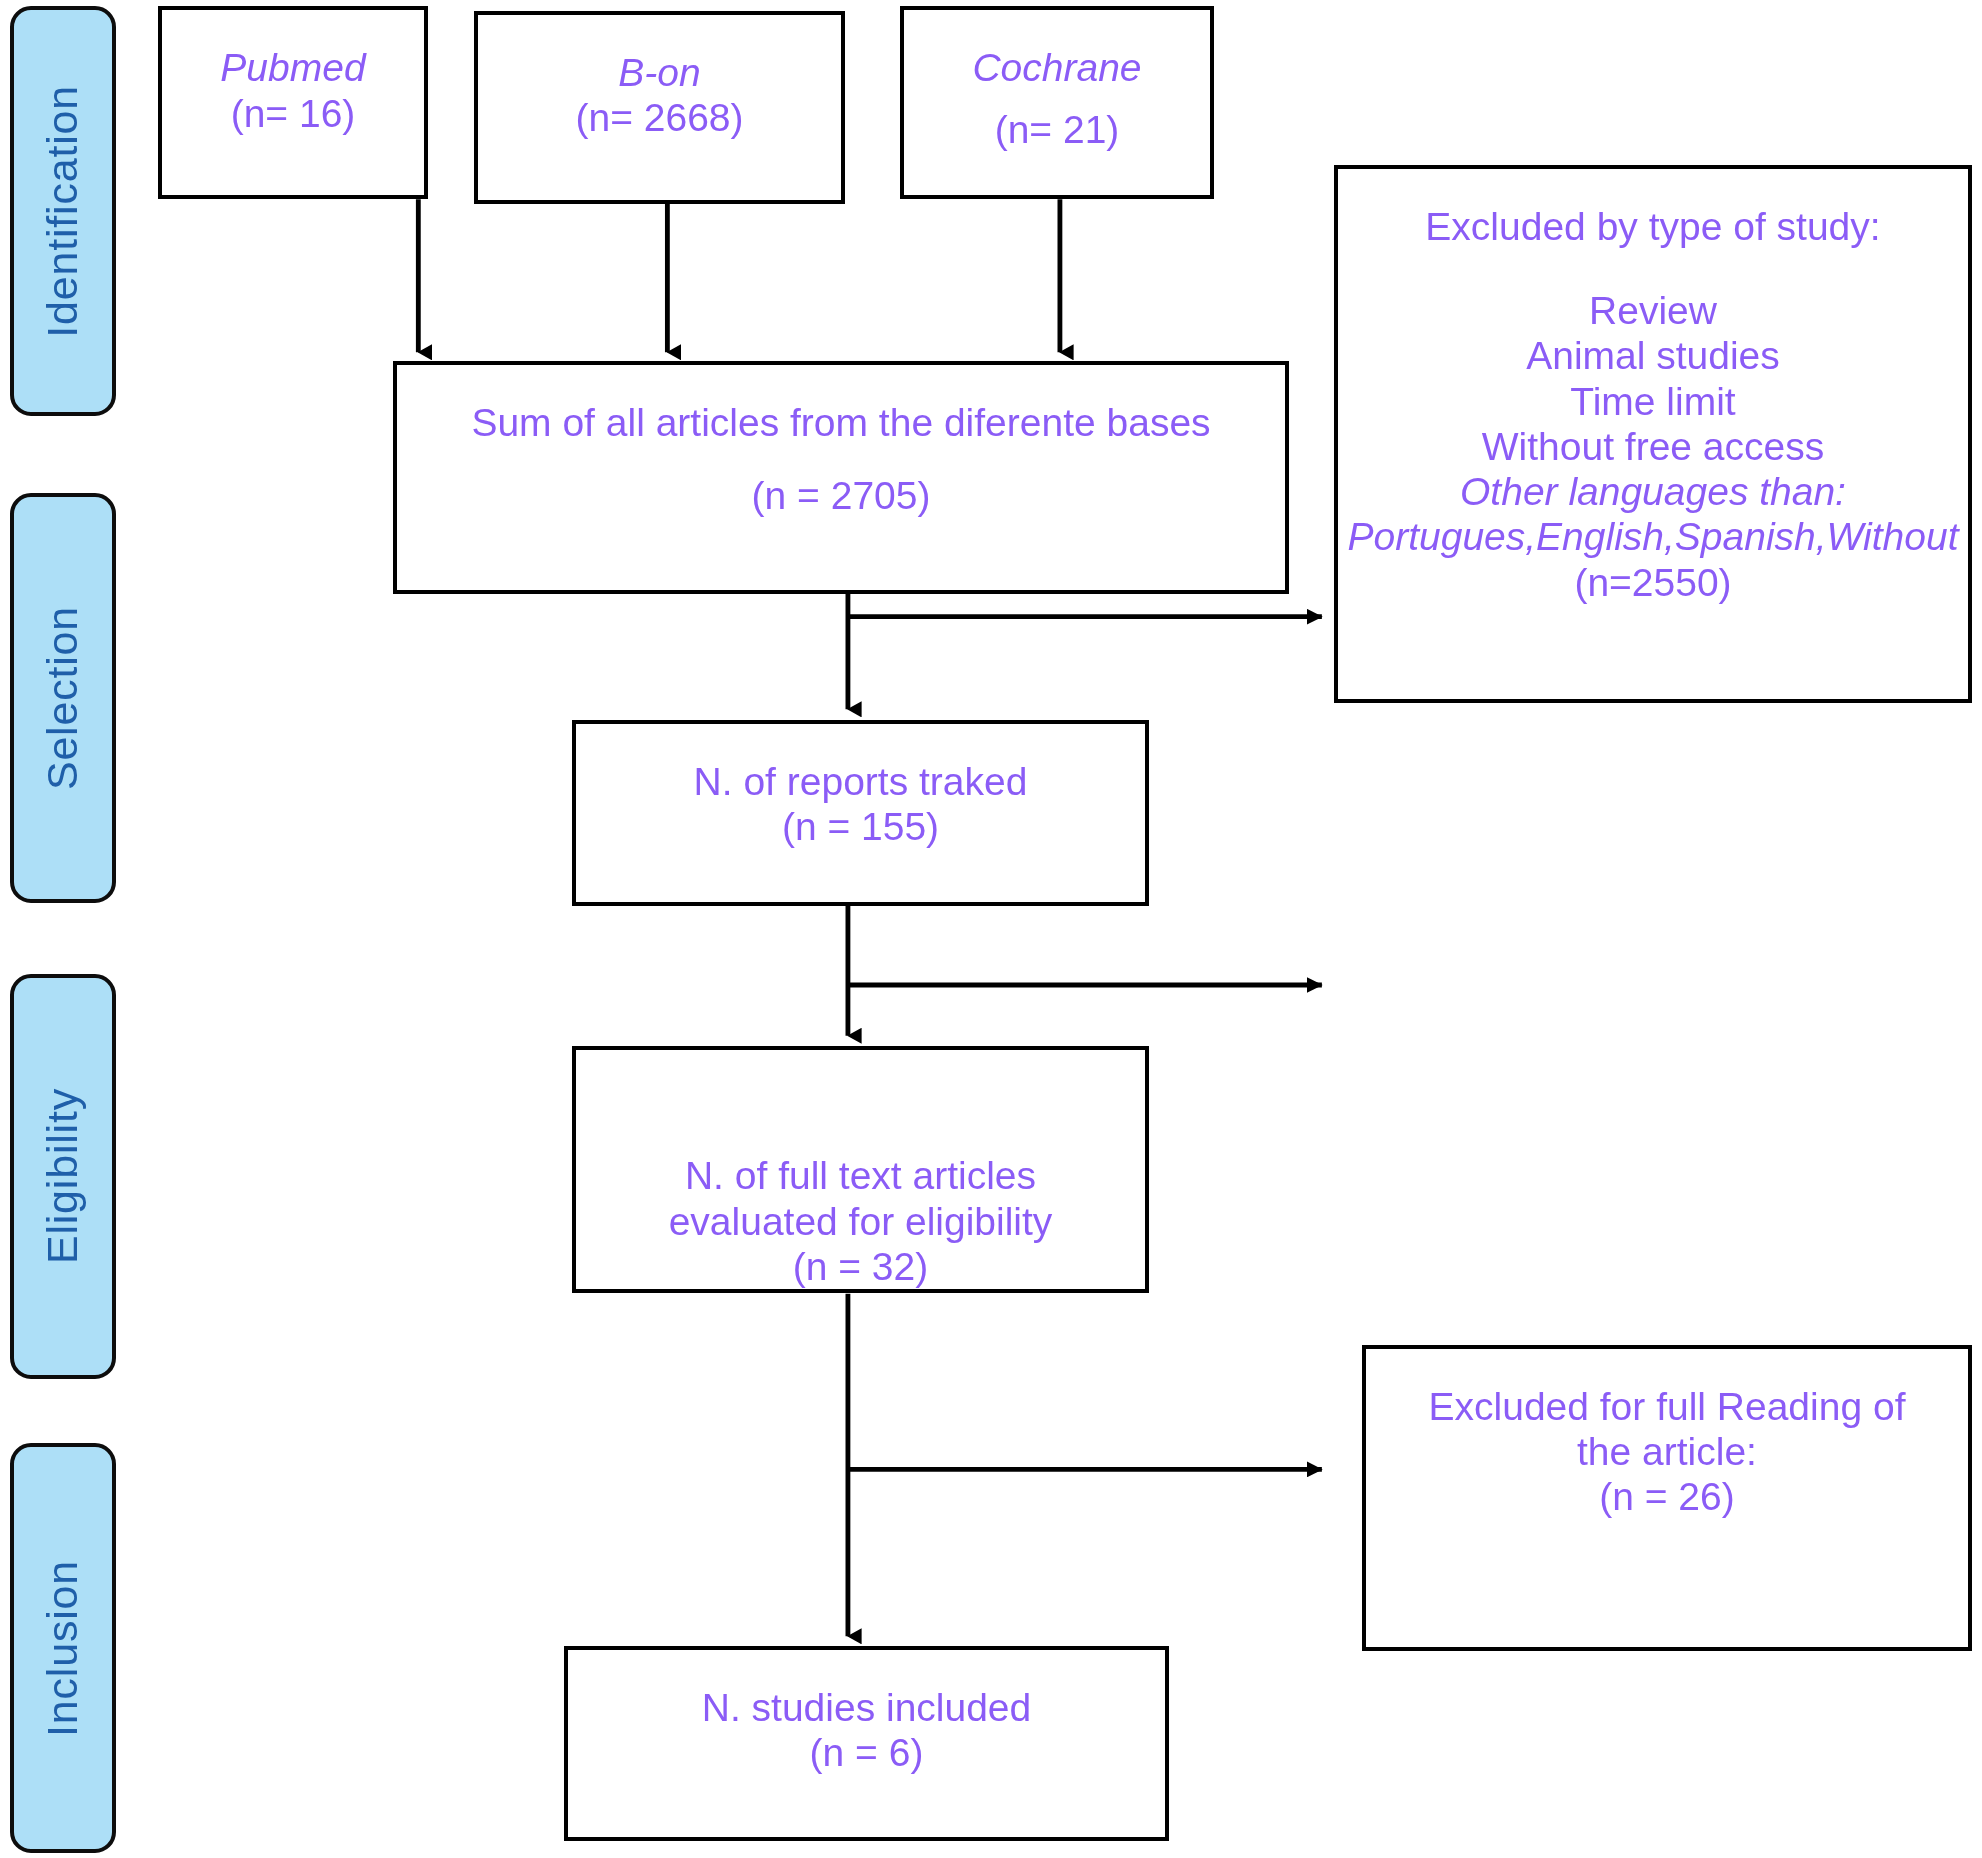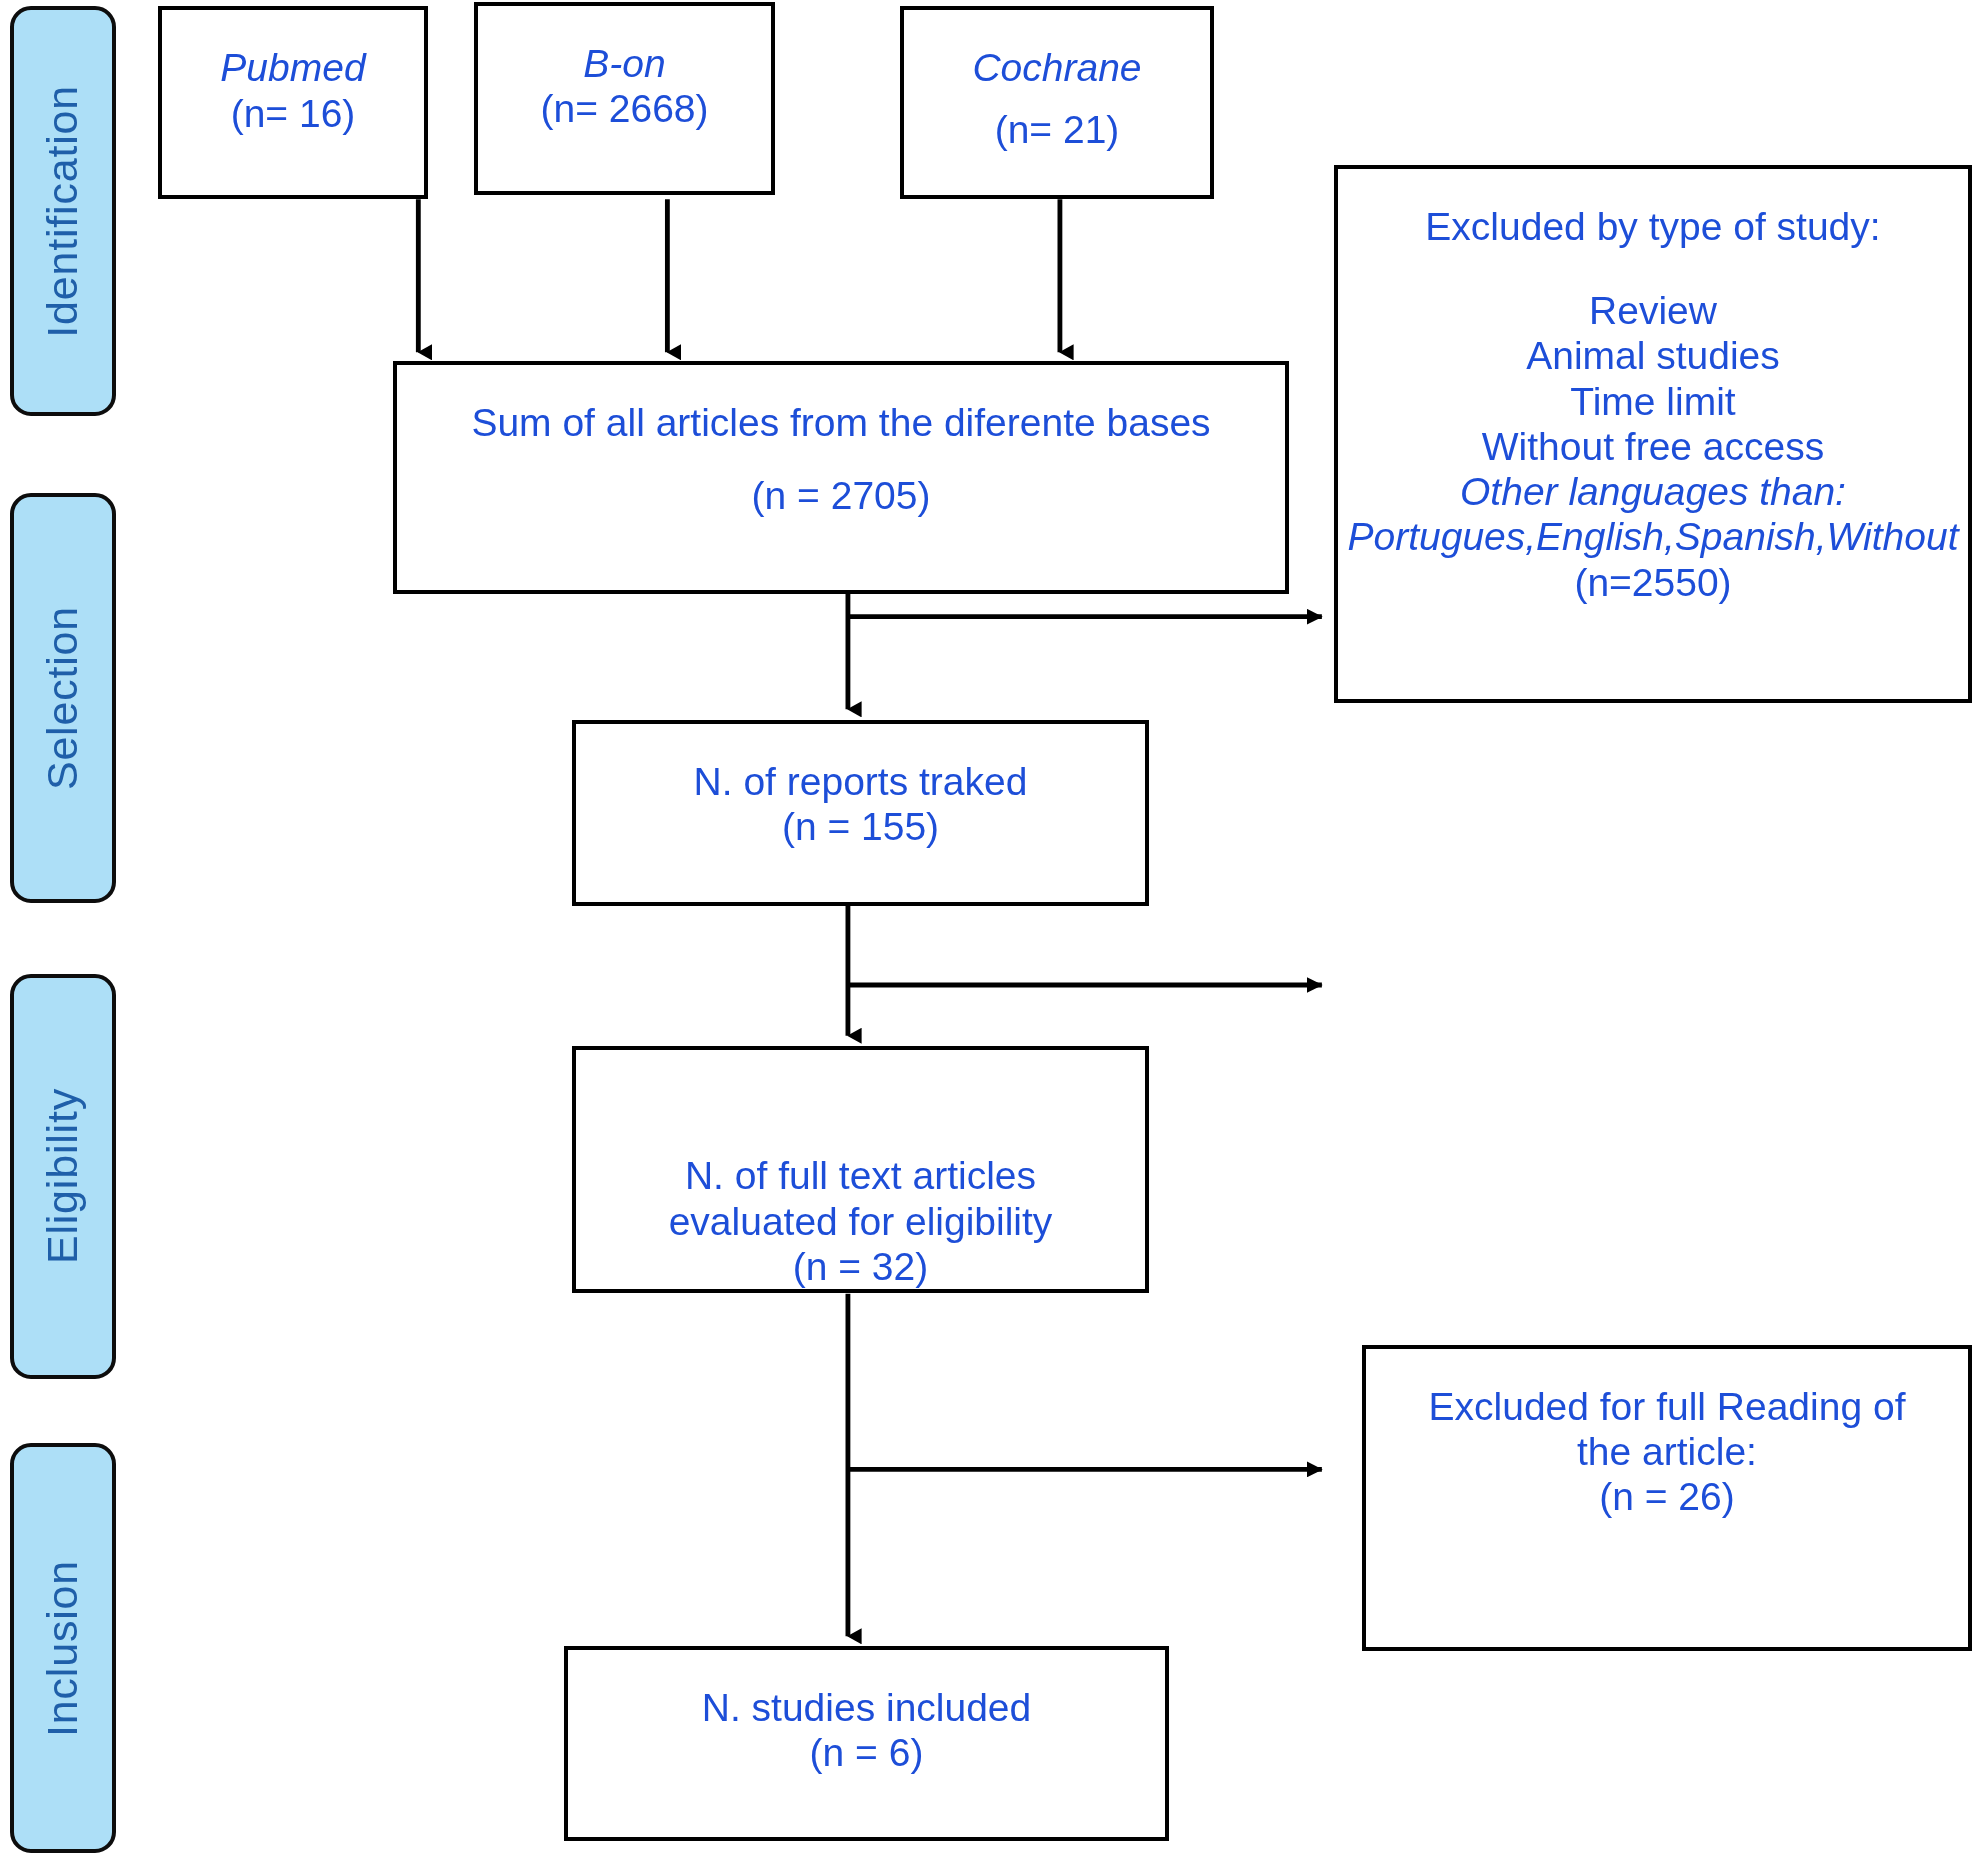--- a/index.html
+++ b/index.html
@@ -44,21 +44,21 @@
   }
   
   .node {
     position: absolute;
     box-sizing: border-box;
     background: #ffffff;
     border: 4px solid #000000;
     display: flex;
     flex-direction: column;
     align-items: center;
-    color: #1d4ed8;
+    color: #8b5cf6;
   }
   .node .line {
     display: block;
     text-align: center;
     font-size: 39px;
     line-height: 1.16;
     white-space: pre;
   }
   .node .line.italic { font-style: italic; }
   .node.top-pad { padding-top: 35px; }
@@ -112,21 +112,21 @@
 
   <div class="stage-tab" style="left:9.7px; top:1443px; width:106px; height:410px;">
     <span class="stage-label">Inclusion</span>
   </div>
 
   <div class="node top-pad" style="left:158px; top:6.4px; width:270px; height:193px;">
     <span class="line italic">Pubmed</span>
     <span class="line">(n= 16)</span>
   </div>
 
-  <div class="node top-pad" style="left:474px; top:2px; width:301px; height:193px;">
+  <div class="node top-pad" style="left:474px; top:11px; width:371px; height:193px;">
     <span class="line italic">B-on</span>
     <span class="line">(n= 2668)</span>
   </div>
 
   <div class="node top-pad" style="left:900px; top:6.4px; width:314px; height:193px;gap:16px;">
     <span class="line italic">Cochrane</span>
     <span class="line">(n= 21)</span>
   </div>
 
   <div class="node top-pad" style="left:393px; top:361px; width:896px; height:233px;gap:28px;">

